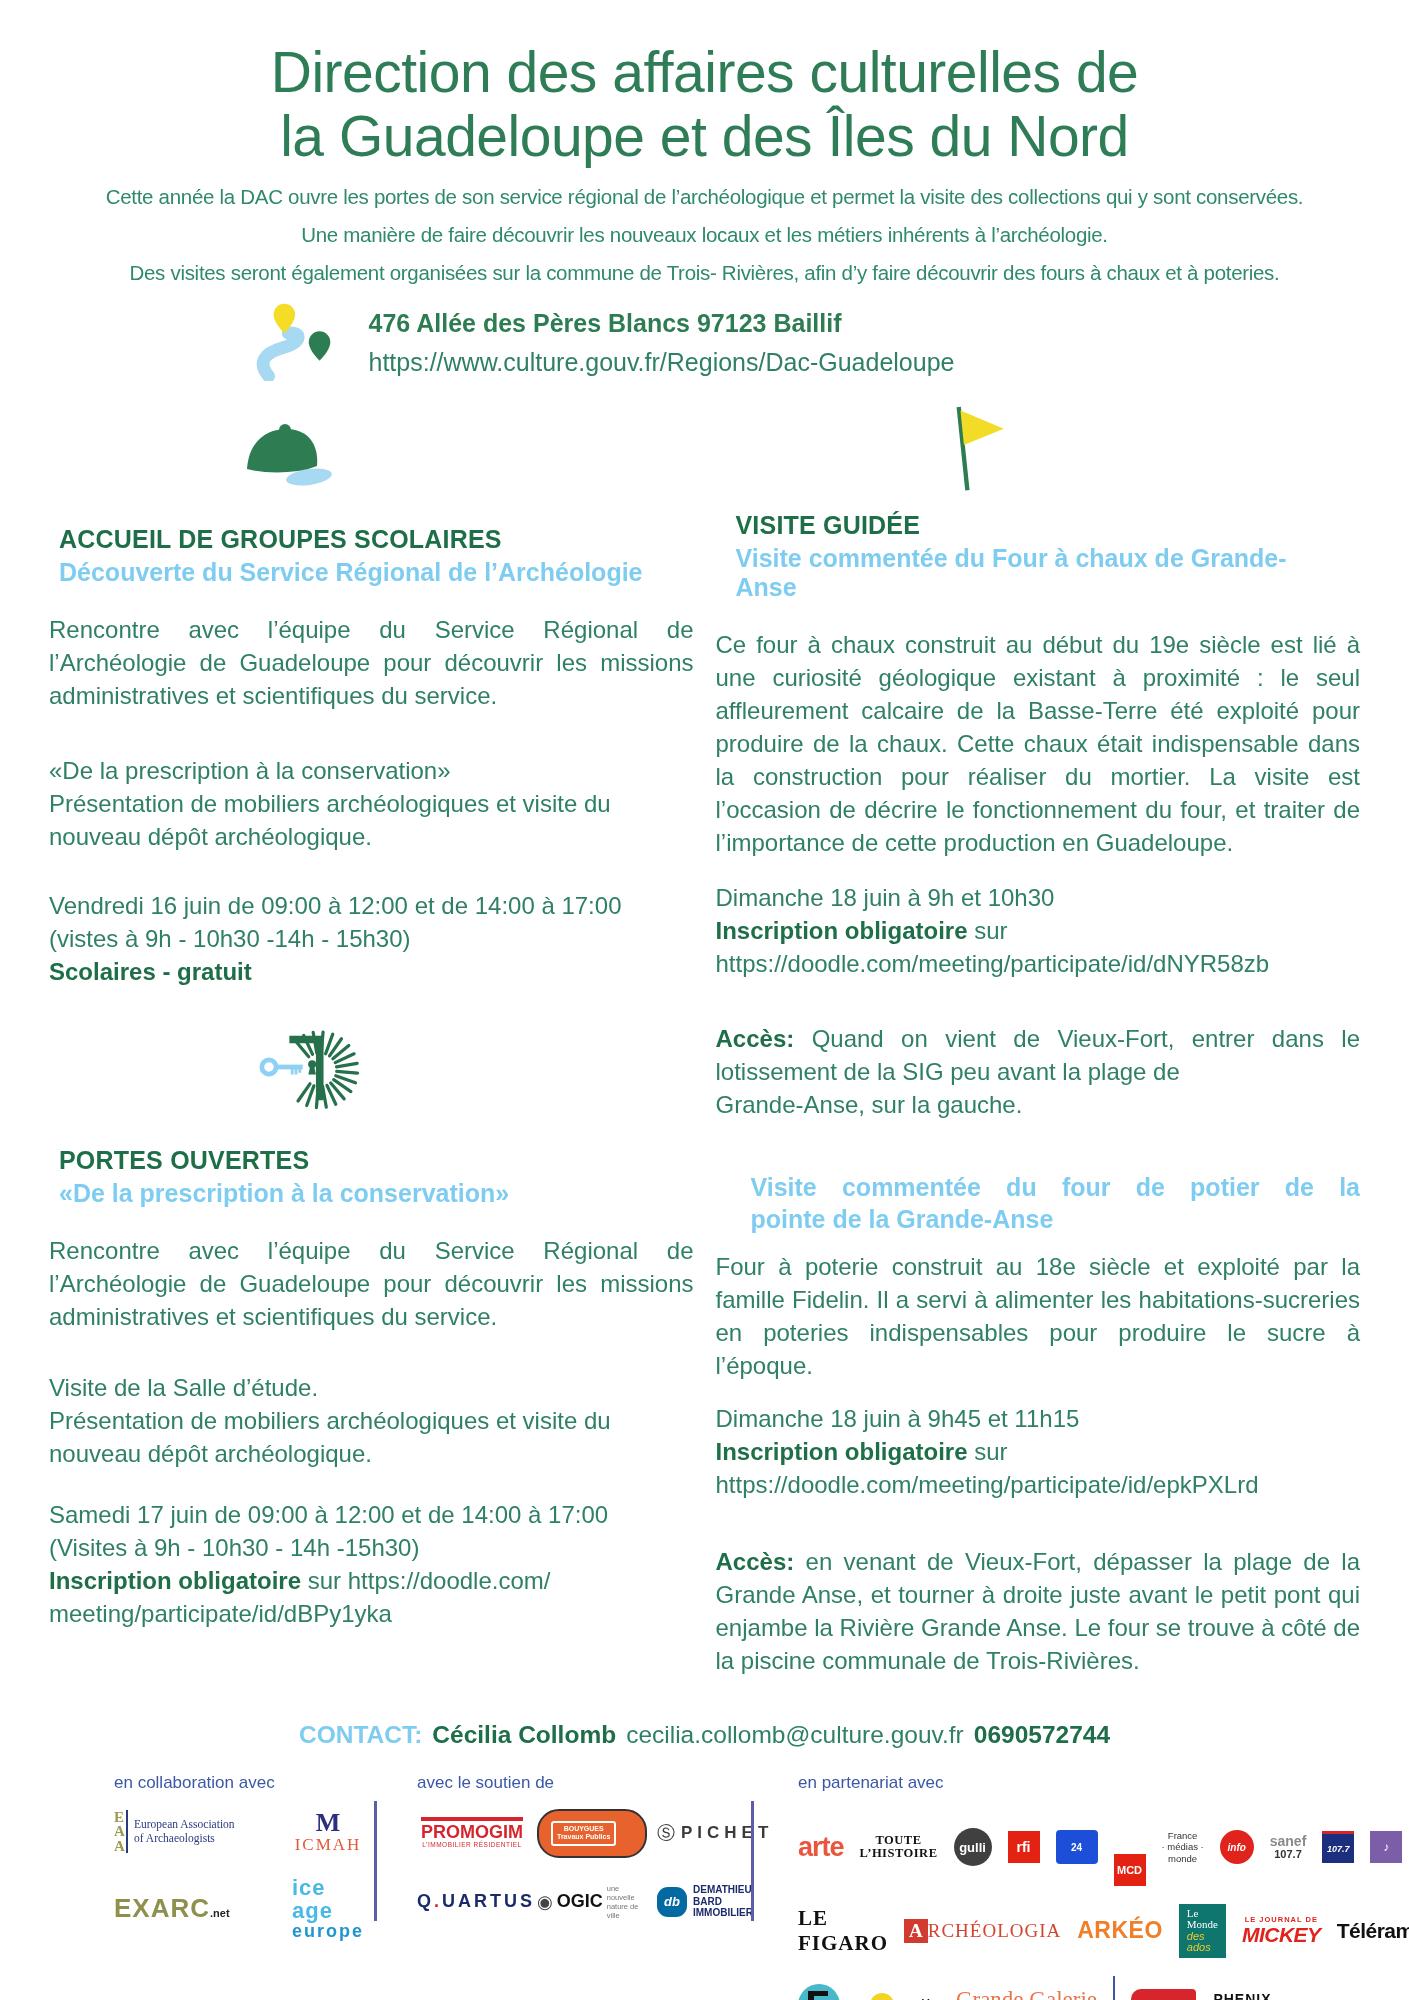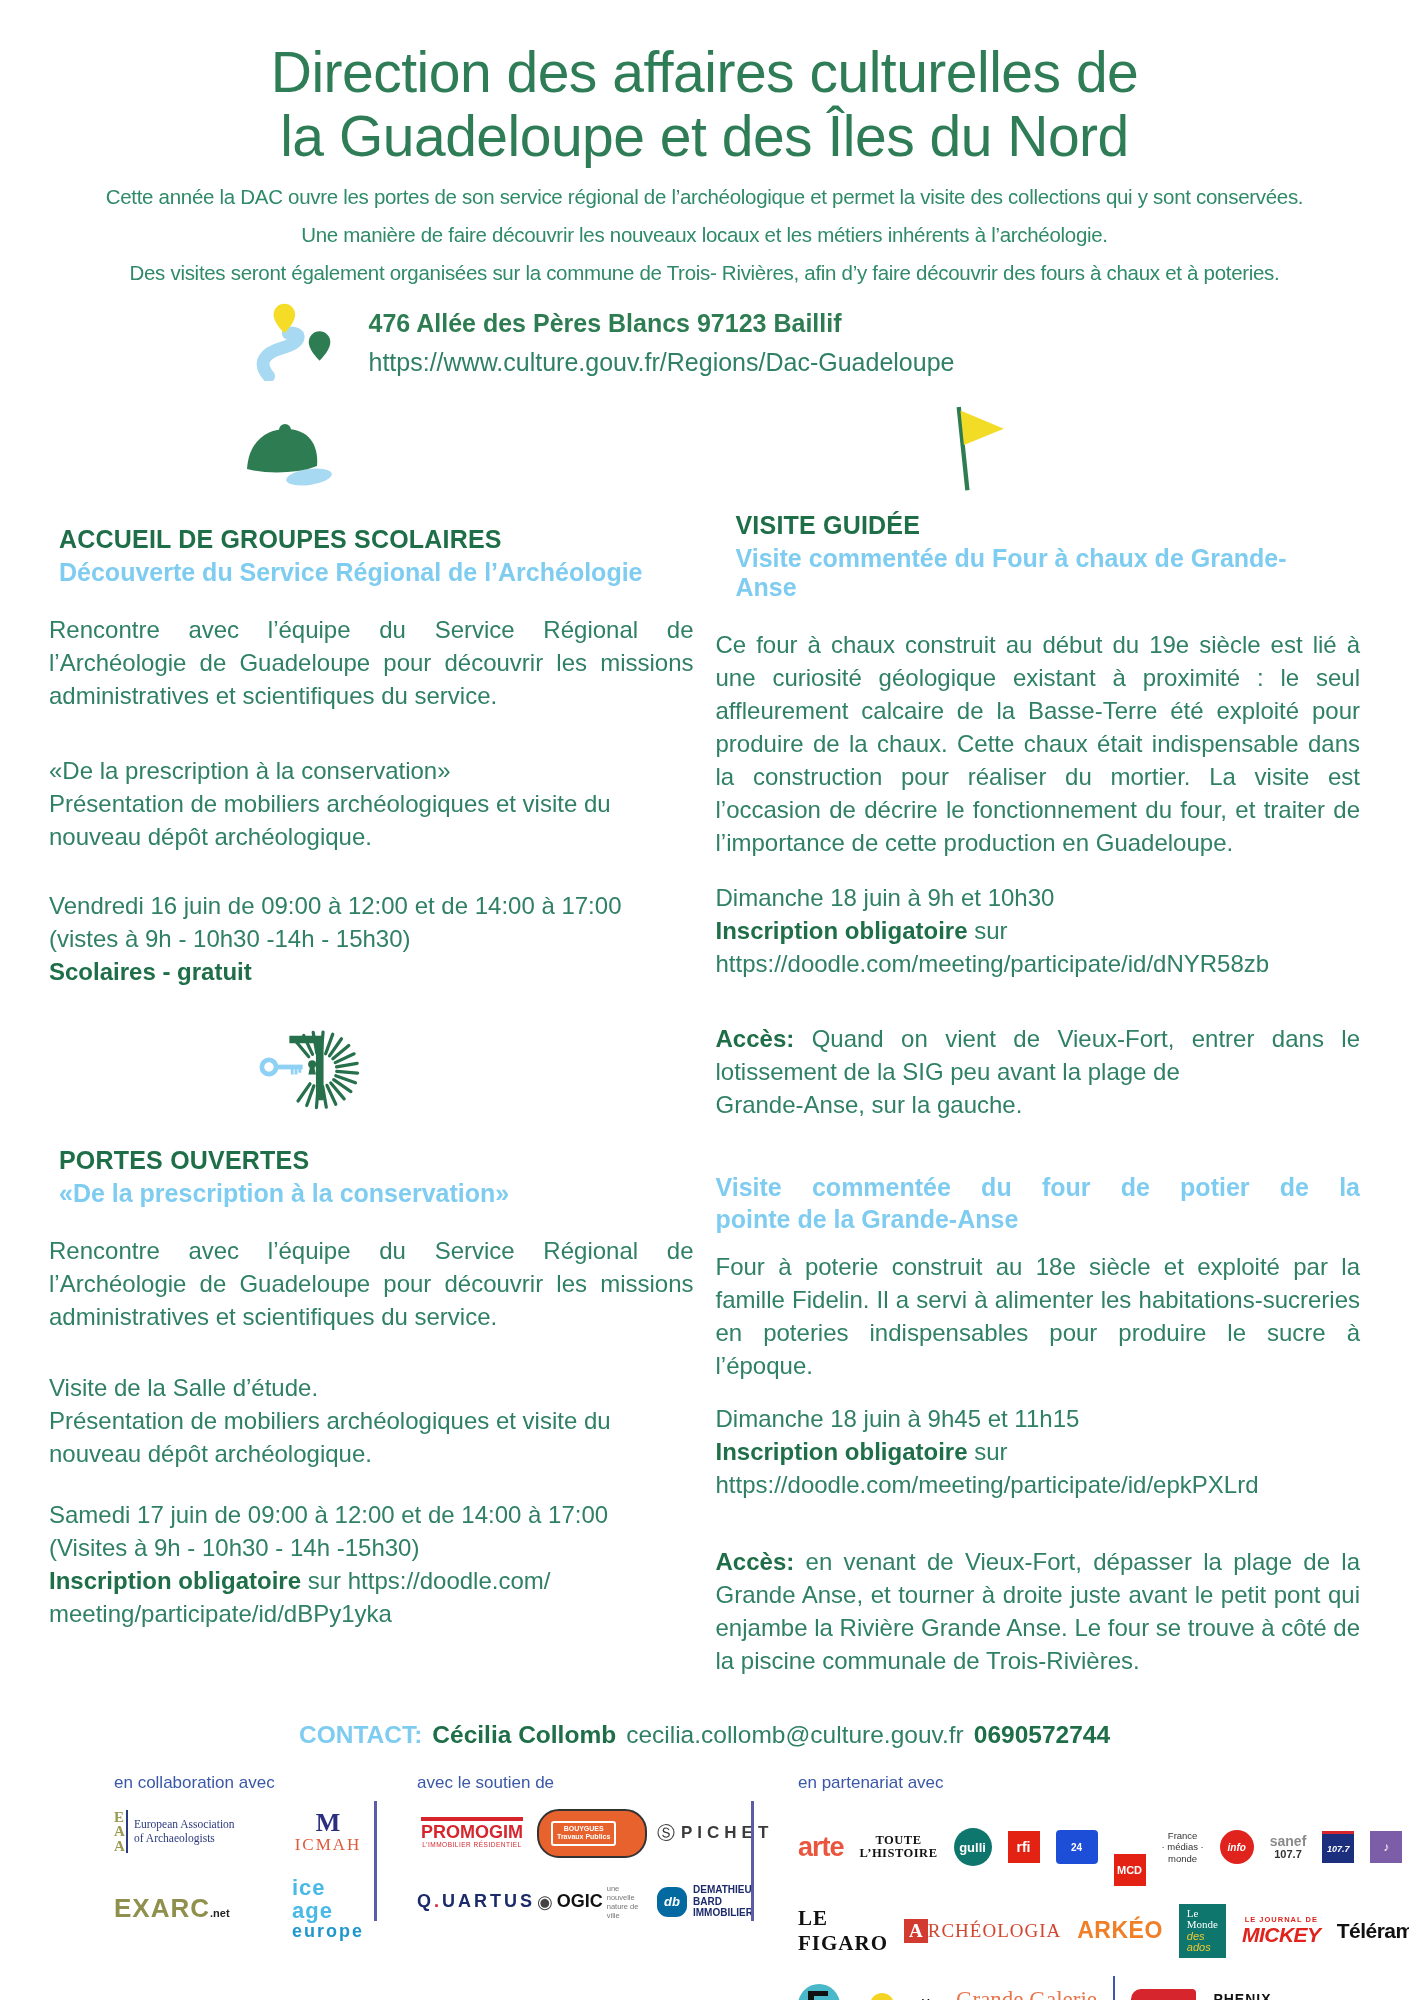--- a/index.html
+++ b/index.html
@@ -71,21 +71,21 @@
 
   .mt-para1 { margin-top: 26px; }
   .mt-quote { margin-top: 42px; }
   .mt-dates { margin-top: 36px; }
   .mt-sec2para { margin-top: 26px; }
   .mt-salle { margin-top: 38px; }
   .mt-dates2 { margin-top: 28px; }
   .mt-rpara { margin-top: 26px; }
   .mt-rdate { margin-top: 22px; }
   .mt-acces { margin-top: 42px; }
-  .mt-v2sub { margin-top: 50px; }
+  .mt-v2sub { margin-top: 50px; margin-left: 35px; }
   .mt-v2para { margin-top: 14px; }
   .mt-v2date { margin-top: 20px; }
   .mt-acces2 { margin-top: 44px; }
 
   .v2sub-line { font-size: 25px; font-weight: 700; color: #7fccf1; line-height: 1.3; }
 
   
   .contact {
     margin-top: 44px;
     text-align: center;
@@ -138,21 +138,21 @@
   .lg-ogic .tag { color: #777; font-size: 7.5px; line-height: 1.2; text-align: left; }
   .lg-db { gap: 6px; }
   .lg-db .ic { width: 30px; height: 30px; background: #0369a1; color: #fff; font-style: italic; font-weight: 700; display: flex; align-items: center; justify-content: center; border-radius: 11px; font-size: 13px; }
   .lg-db .tx { color: #1b2a6b; font-weight: 800; font-size: 10px; line-height: 1.15; text-align: left; }
 
   
   .prow { display: flex; align-items: center; gap: 16px; margin-bottom: 18px; }
   .lg-arte { color: #e9553d; font-weight: 800; font-size: 27px; letter-spacing: -1px; }
   .lg-th .l1, .lg-th .l2 { font-family: "Liberation Serif", serif; color: #111; font-weight: 700; font-size: 12.5px; letter-spacing: 0.5px; }
   .sq { display: inline-flex; align-items: center; justify-content: center; color: #fff; font-weight: 700; flex: none; }
-  .lg-gulli { width: 38px; height: 38px; border-radius: 50%; background: #0f766e; font-size: 13px; }
+  .lg-gulli { width: 38px; height: 38px; border-radius: 50%; background: #404040; font-size: 13px; }
   .lg-rfi { width: 32px; height: 32px; background: #e32213; font-size: 14px; }
   .lg-f24 { width: 42px; height: 34px; background: #1d4ed8; font-size: 10px; border-radius: 4px; }
   .lg-mcd { width: 32px; height: 32px; background: #e32213; font-size: 11px; margin-top: 45px; }
   .lg-fmm { color: #333; font-size: 9.5px; line-height: 1.25; text-align: center; }
   .lg-finfo { width: 34px; height: 34px; border-radius: 50%; background: #e0231c; font-size: 10px; font-style: italic; }
   .lg-sanef .nm { color: #8a8a8a; font-weight: 700; font-size: 14px; }
   .lg-sanef .fr { color: #333; font-weight: 800; font-size: 11px; }
   .lg-r1077 { width: 32px; height: 32px; background: #1b2f7e; font-size: 9px; font-style: italic; border-top: 3px solid #d6252c; }
   .lg-purple { width: 32px; height: 32px; background: #7b5ea7; font-size: 12px; }
   .lg-figaro { font-family: "Liberation Serif", serif; color: #111; font-weight: 700; font-size: 21px; letter-spacing: 1px; }

